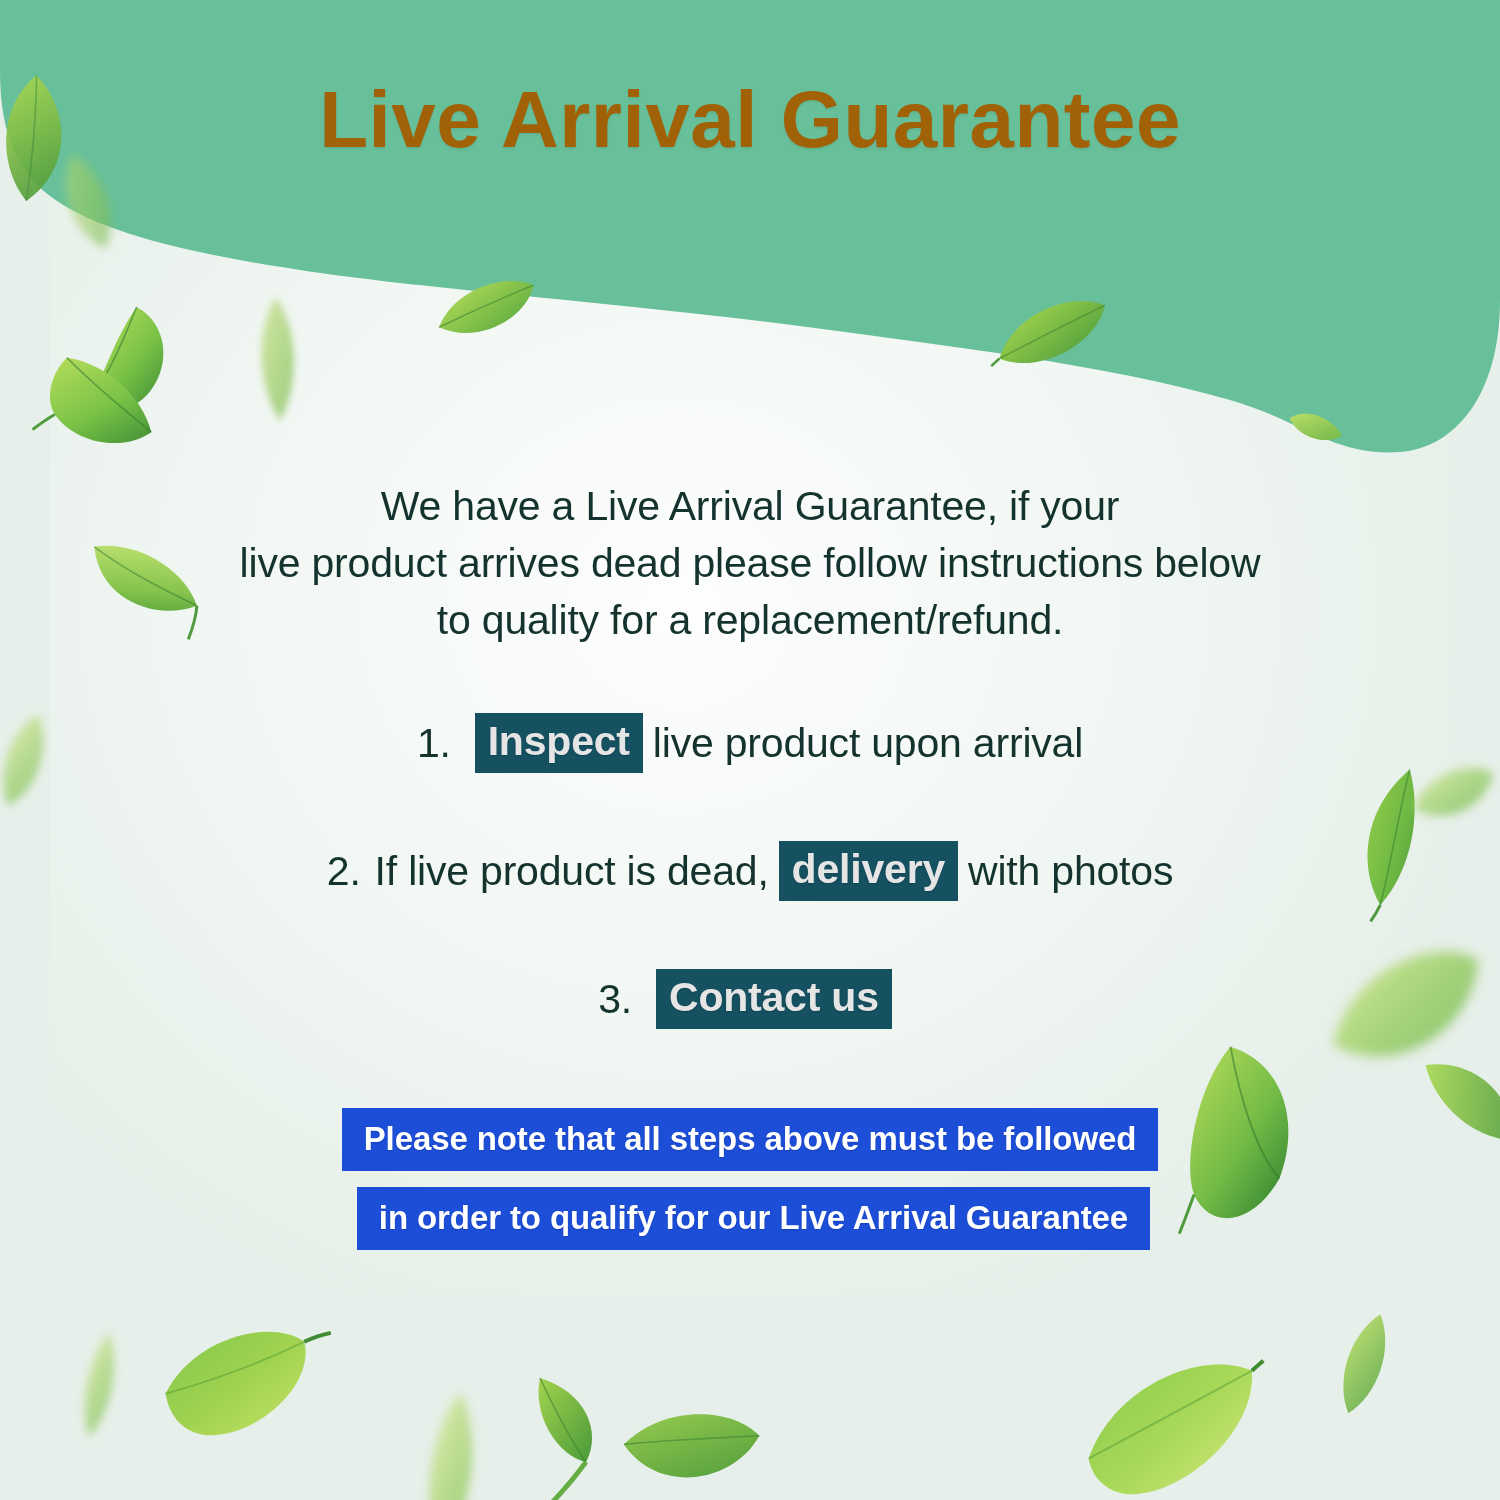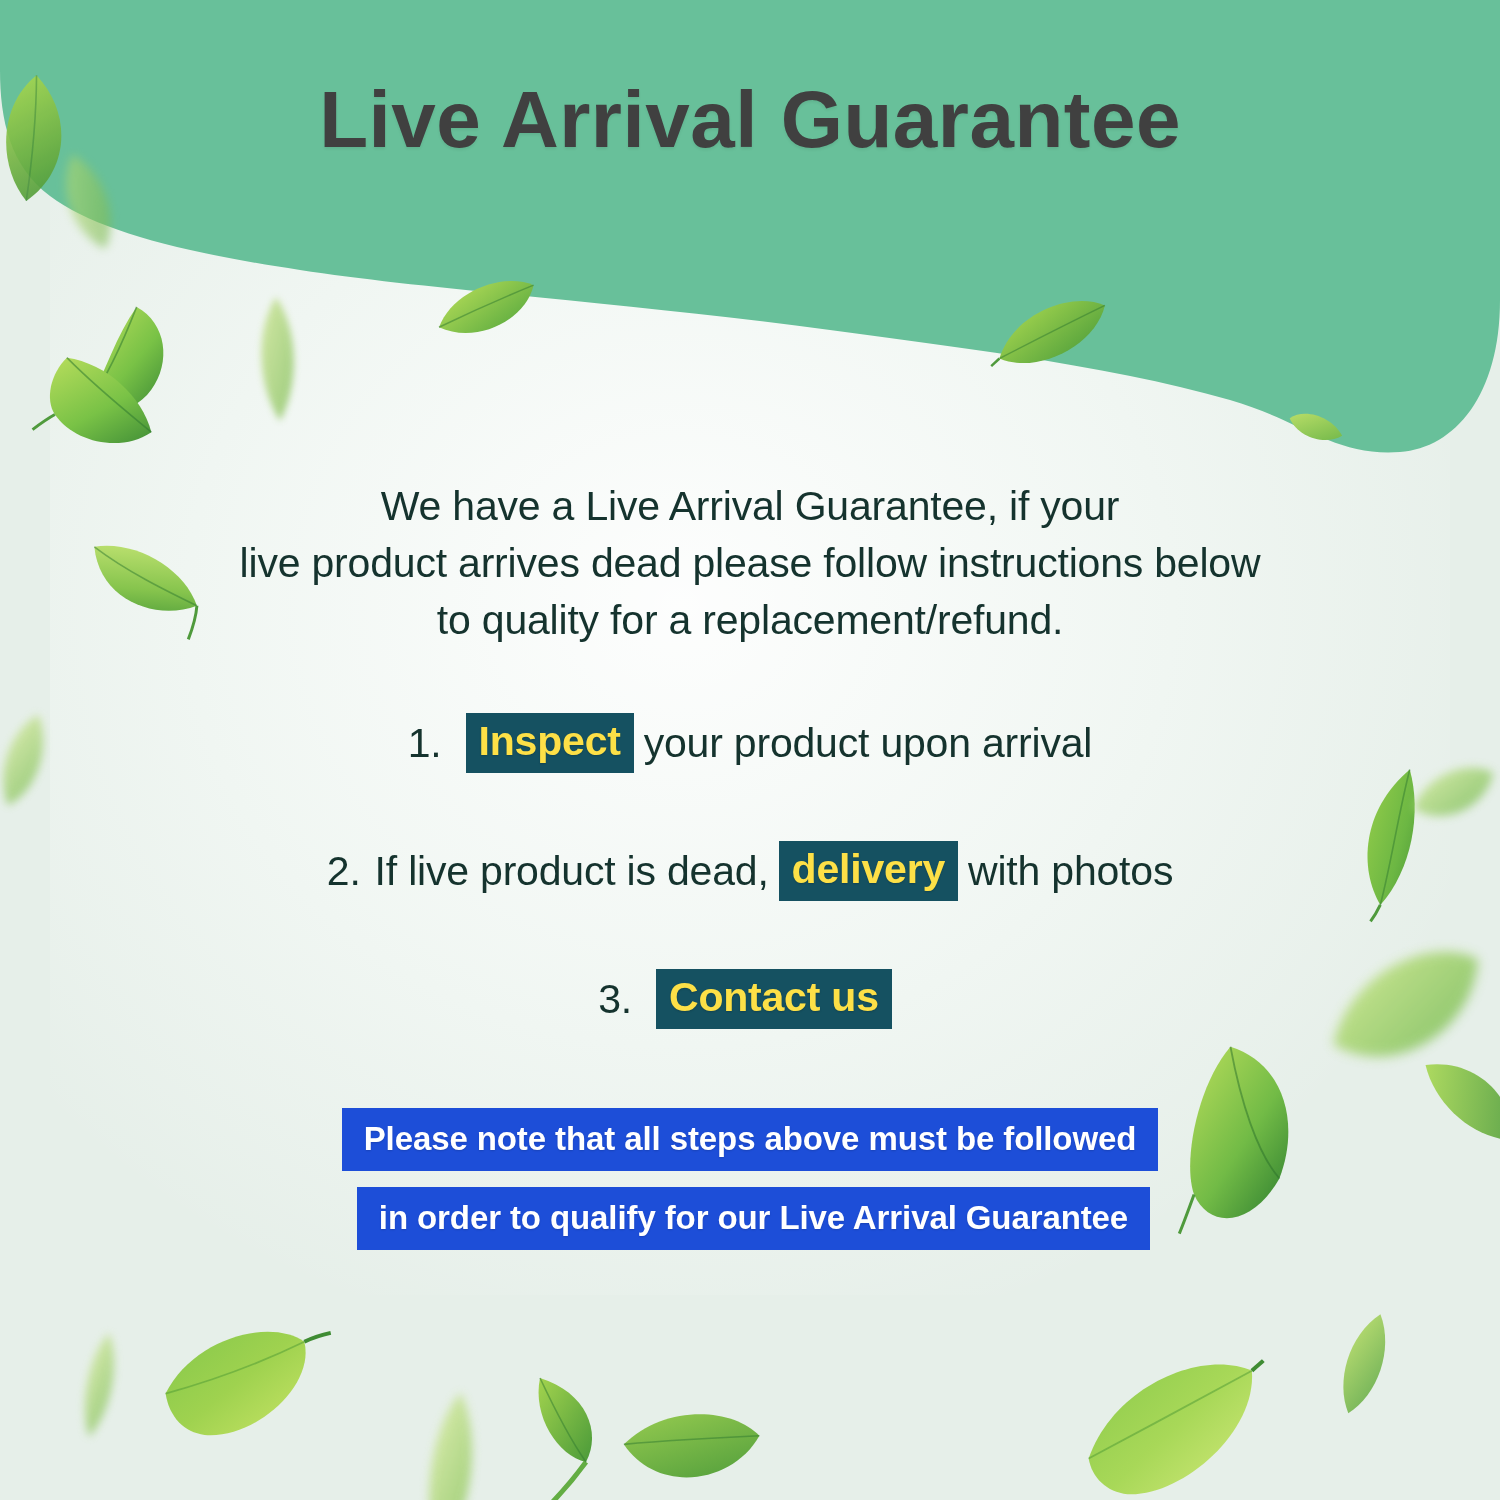--- a/index.html
+++ b/index.html
@@ -45,21 +45,21 @@
     height: 470px;
   }
   .header-blob svg { display: block; width: 1500px; height: 470px; }
 
   .header-title {
     position: absolute;
     left: 0;
     top: 74px;
     width: 1500px;
     text-align: center;
-    color: #404040;
+    color: #a16207;
     font-size: 80px;
     font-weight: bold;
     letter-spacing: 0.5px;
     font-family: "Liberation Sans", sans-serif;
     text-shadow: 0 2px 3px rgba(0,0,0,0.07);
     white-space: nowrap;
   }
 
   
   .intro {
@@ -98,21 +98,21 @@
   .step-3 { margin-top: 42px; }
 
   .step .num { margin-right: 14px; }
   .step .txt-pre { }
   .step .txt-post { }
 
   .badge {
     display: inline-block;
     background: #15506180;
     background: #155161;
-    color: #fde047;
+    color: #e5e5e5;
     font-weight: bold;
     padding: 8px 13px 11px 13px;
     margin: 0 10px;
     line-height: 1;
     font-size: 41px;
     text-shadow: 0 1px 2px rgba(0,0,0,0.18);
   }
 
   
   .notes {
@@ -448,21 +448,21 @@
     <div>We have a Live Arrival Guarantee, if your</div>
     <div>live product arrives dead please follow instructions below</div>
     <div>to quality for a replacement/refund.</div>
   </div>
 
   <div class="steps">
 
     <div class="step step-1">
       <span class="num">1.</span>
       <span class="badge">Inspect</span>
-      <span class="txt-post">your product upon arrival</span>
+      <span class="txt-post">live product upon arrival</span>
     </div>
 
     <div class="step step-2">
       <span class="num">2.</span>
       <span class="txt-pre">If live product is dead,</span>
       <span class="badge">delivery</span>
       <span class="txt-post">with photos</span>
     </div>
 
     <div class="step step-3">

